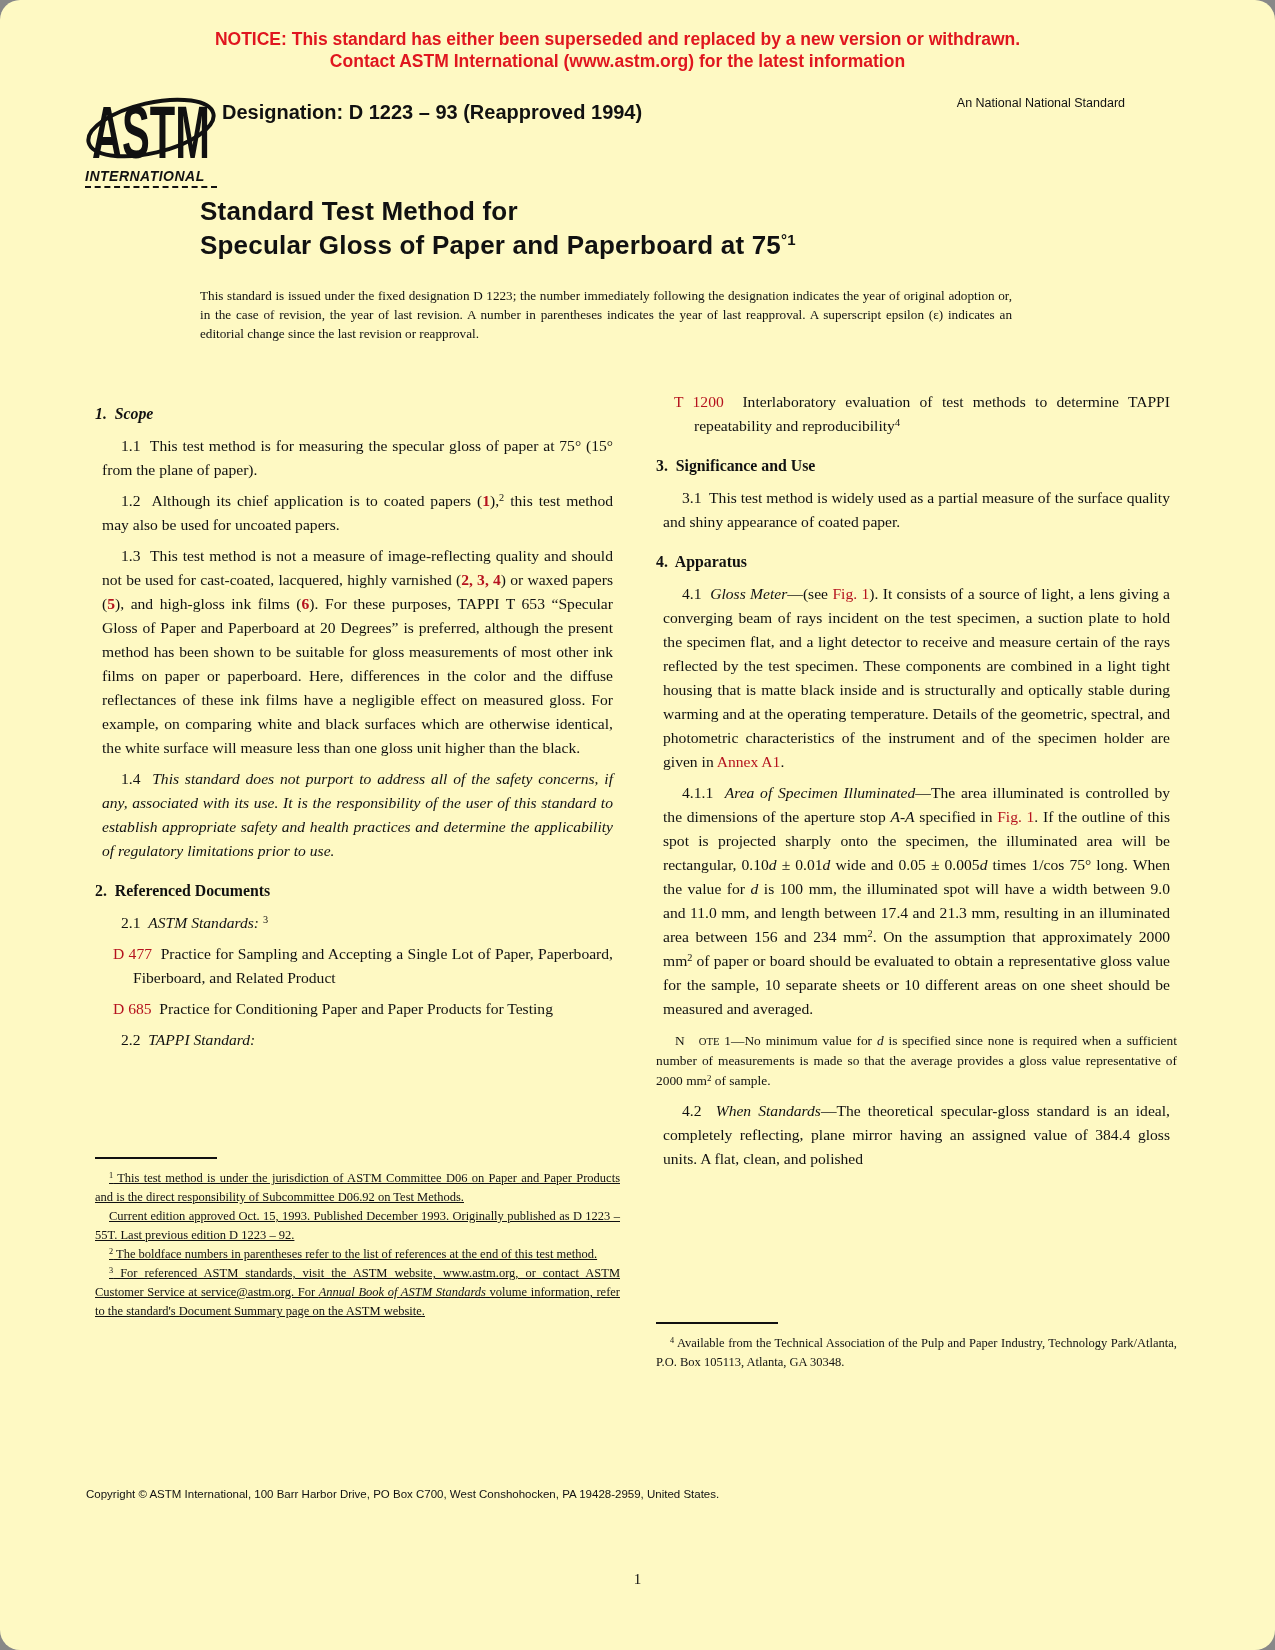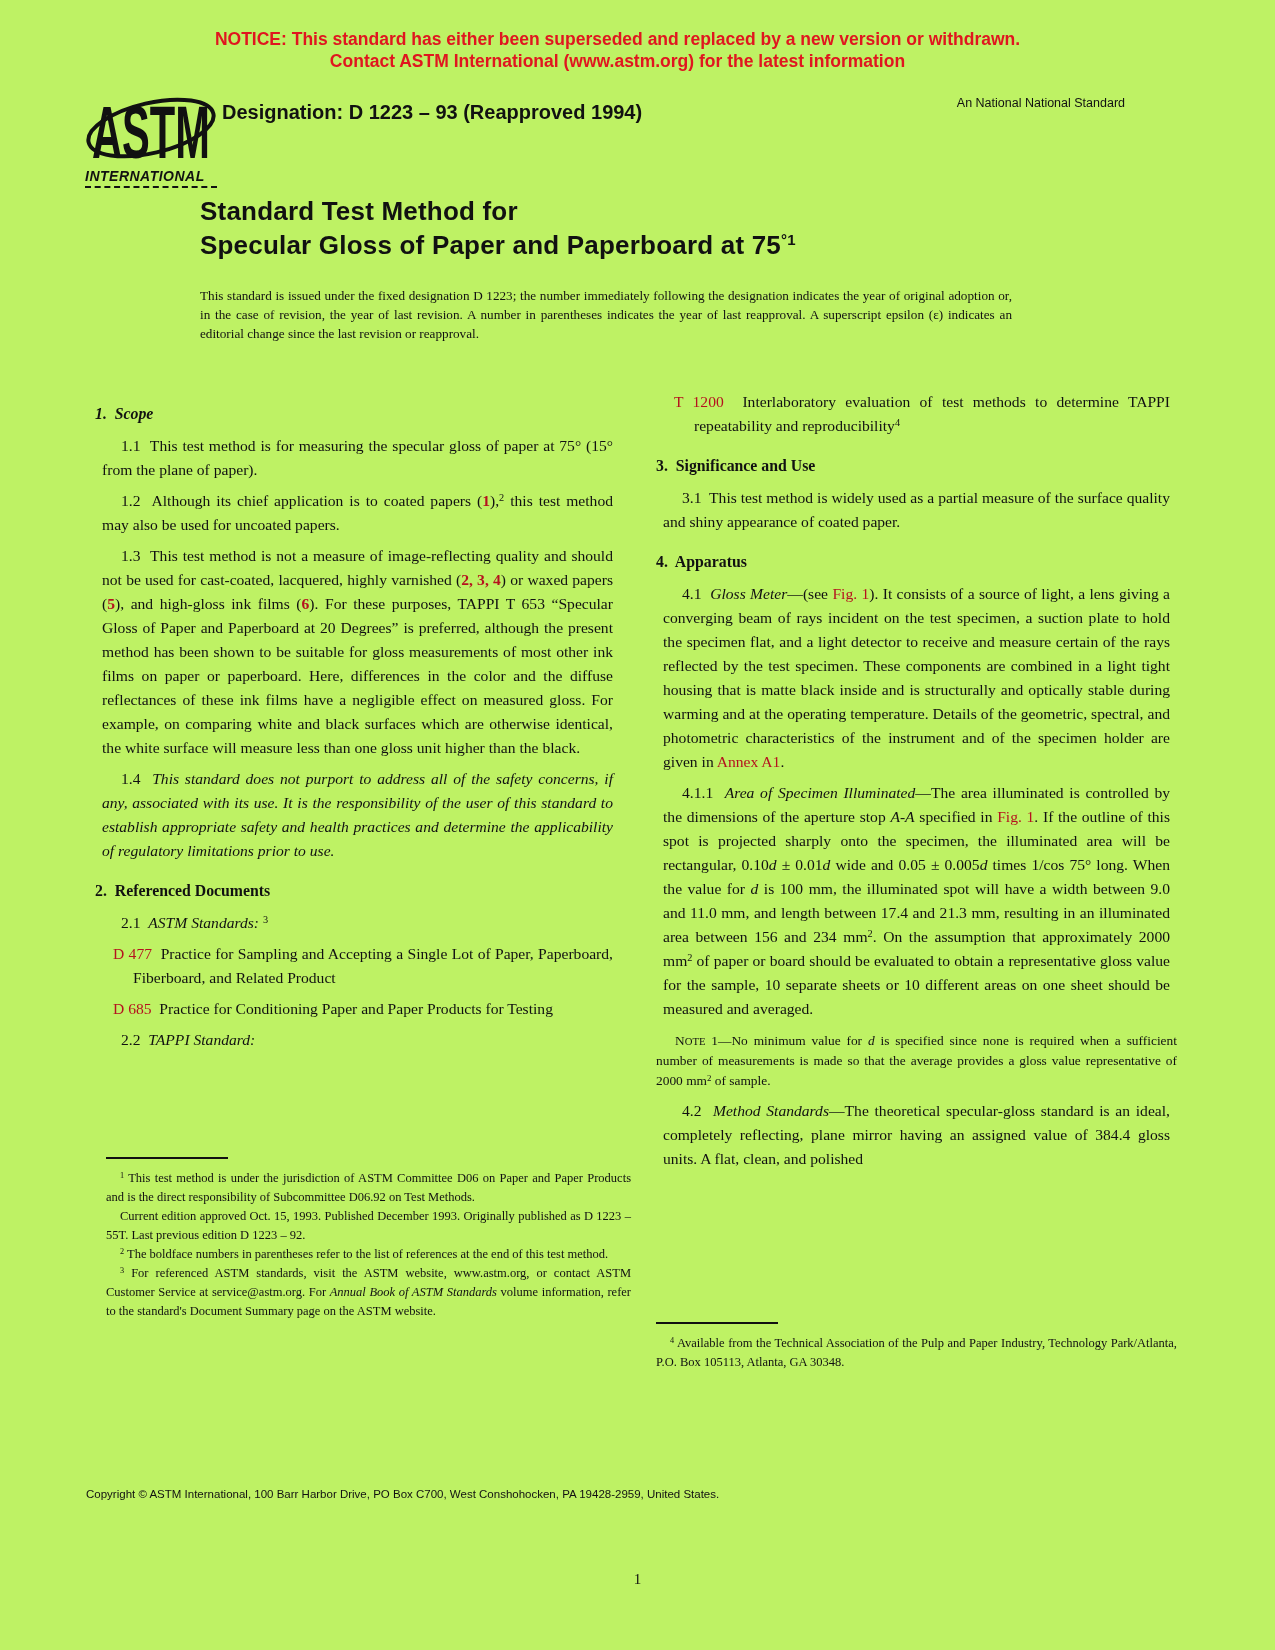--- a/index.html
+++ b/index.html
@@ -1,23 +1,24 @@
 <!DOCTYPE html>
 <html><head>
 <meta charset="utf-8">
 <style>
   html,body{margin:0;padding:0;background:#888;}
   .page{
     position:relative;
     width:1275px;height:1650px;
     margin:0 auto;
-    background:#bef264;
+    background:#fef9c3;
     font-family:"Liberation Serif",serif;
     color:#111;
     overflow:hidden;
+    border-radius:20px;
   }
   
   .notice{
     position:absolute;top:28px;left:60px;width:1115px;
     text-align:center;
     font-family:"Liberation Sans",sans-serif;
     font-weight:bold;font-size:17.5px;line-height:22px;
     color:#e0161f;
   }
   
@@ -65,27 +66,27 @@
   .col p.entry{margin-left:38px;text-indent:-20px;}
   .col p.note{
     font-size:13.4px;line-height:20px;
     margin:10px 0 8px 0;text-indent:19px;
   }
   
   .red{color:#b5121e;}
   .b{font-weight:bold;}
   .it{font-style:italic;}
   .sup{font-size:.66em;position:relative;top:-.5em;line-height:0;}
-  .sc{font-size:.8em;}
+  .sc{font-size:.8em;padding-left:14px;}
   
   .fnblock{
     position:absolute;
     font-size:12.5px;line-height:19px;text-align:justify;
   }
-  .fn-left{left:106px;top:1157px;width:525px;}
+  .fn-left{left:95px;top:1157px;width:525px;text-decoration:underline;}
   .fn-right{left:656px;top:1322px;width:521px;}
   .fnrule{width:122px;height:2px;background:#111;margin-bottom:10px;}
   .fnblock p{margin:0;text-indent:14px;text-align:justify;}
   .copyright{
     position:absolute;left:86px;top:1488px;
     font-family:"Liberation Sans",sans-serif;
     font-size:11.5px;
   }
   .pagenum{
     position:absolute;left:0;right:0;top:1571px;
@@ -137,21 +138,21 @@
   <div class="col col-right">
     <p class="entry" style="margin-top:0"><span class="red">T 1200</span><span>&nbsp; Interlaboratory evaluation of test methods to determine TAPPI repeatability and reproducibility</span><span class="sup">4</span></p>
 
     <h2>3.&nbsp; Significance and Use</h2>
     <p><span>3.1&nbsp; This test method is widely used as a partial measure of the surface quality and shiny appearance of coated paper.</span></p>
 
     <h2>4.&nbsp; Apparatus</h2>
     <p><span>4.1&nbsp; </span><span class="it">Gloss Meter</span><span>—(see </span><span class="red">Fig. 1</span><span>). It consists of a source of light, a lens giving a converging beam of rays incident on the test specimen, a suction plate to hold the specimen flat, and a light detector to receive and measure certain of the rays reflected by the test specimen. These components are combined in a light tight housing that is matte black inside and is structurally and optically stable during warming and at the operating temperature. Details of the geometric, spectral, and photometric characteristics of the instrument and of the specimen holder are given in </span><span class="red">Annex A1</span><span>.</span></p>
     <p><span>4.1.1&nbsp; </span><span class="it">Area of Specimen Illuminated</span><span>—The area illuminated is controlled by the dimensions of the aperture stop </span><span class="it">A-A</span><span> specified in </span><span class="red">Fig. 1</span><span>. If the outline of this spot is projected sharply onto the specimen, the illuminated area will be rectangular, 0.10</span><span class="it">d</span><span> ± 0.01</span><span class="it">d</span><span> wide and 0.05 ± 0.005</span><span class="it">d</span><span> times 1/cos 75° long. When the value for </span><span class="it">d</span><span> is 100 mm, the illuminated spot will have a width between 9.0 and 11.0 mm, and length between 17.4 and 21.3 mm, resulting in an illuminated area between 156 and 234 mm</span><span class="sup">2</span><span>. On the assumption that approximately 2000 mm</span><span class="sup">2</span><span> of paper or board should be evaluated to obtain a representative gloss value for the sample, 10 separate sheets or 10 different areas on one sheet should be measured and averaged.</span></p>
     <p class="note"><span>N</span><span class="sc">OTE</span><span> 1—No minimum value for </span><span class="it">d</span><span> is specified since none is required when a sufficient number of measurements is made so that the average provides a gloss value representative of 2000 mm</span><span class="sup">2</span><span> of sample.</span></p>
-    <p><span>4.2&nbsp; </span><span class="it">Method Standards</span><span>—The theoretical specular-gloss standard is an ideal, completely reflecting, plane mirror having an assigned value of 384.4 gloss units. A flat, clean, and polished</span></p>
+    <p><span>4.2&nbsp; </span><span class="it">When Standards</span><span>—The theoretical specular-gloss standard is an ideal, completely reflecting, plane mirror having an assigned value of 384.4 gloss units. A flat, clean, and polished</span></p>
   </div>
 
   <div class="fnblock fn-left">
     <div class="fnrule"></div>
     <p><span class="sup">1</span><span> This test method is under the jurisdiction of ASTM Committee D06 on Paper and Paper Products and is the direct responsibility of Subcommittee D06.92 on Test Methods.</span></p>
     <p><span>Current edition approved Oct. 15, 1993. Published December 1993. Originally published as D 1223 – 55T. Last previous edition D 1223 – 92.</span></p>
     <p><span class="sup">2</span><span> The boldface numbers in parentheses refer to the list of references at the end of this test method.</span></p>
     <p><span class="sup">3</span><span> For referenced ASTM standards, visit the ASTM website, www.astm.org, or contact ASTM Customer Service at service@astm.org. For </span><span class="it">Annual Book of ASTM Standards</span><span> volume information, refer to the standard's Document Summary page on the ASTM website.</span></p>
   </div>
 

